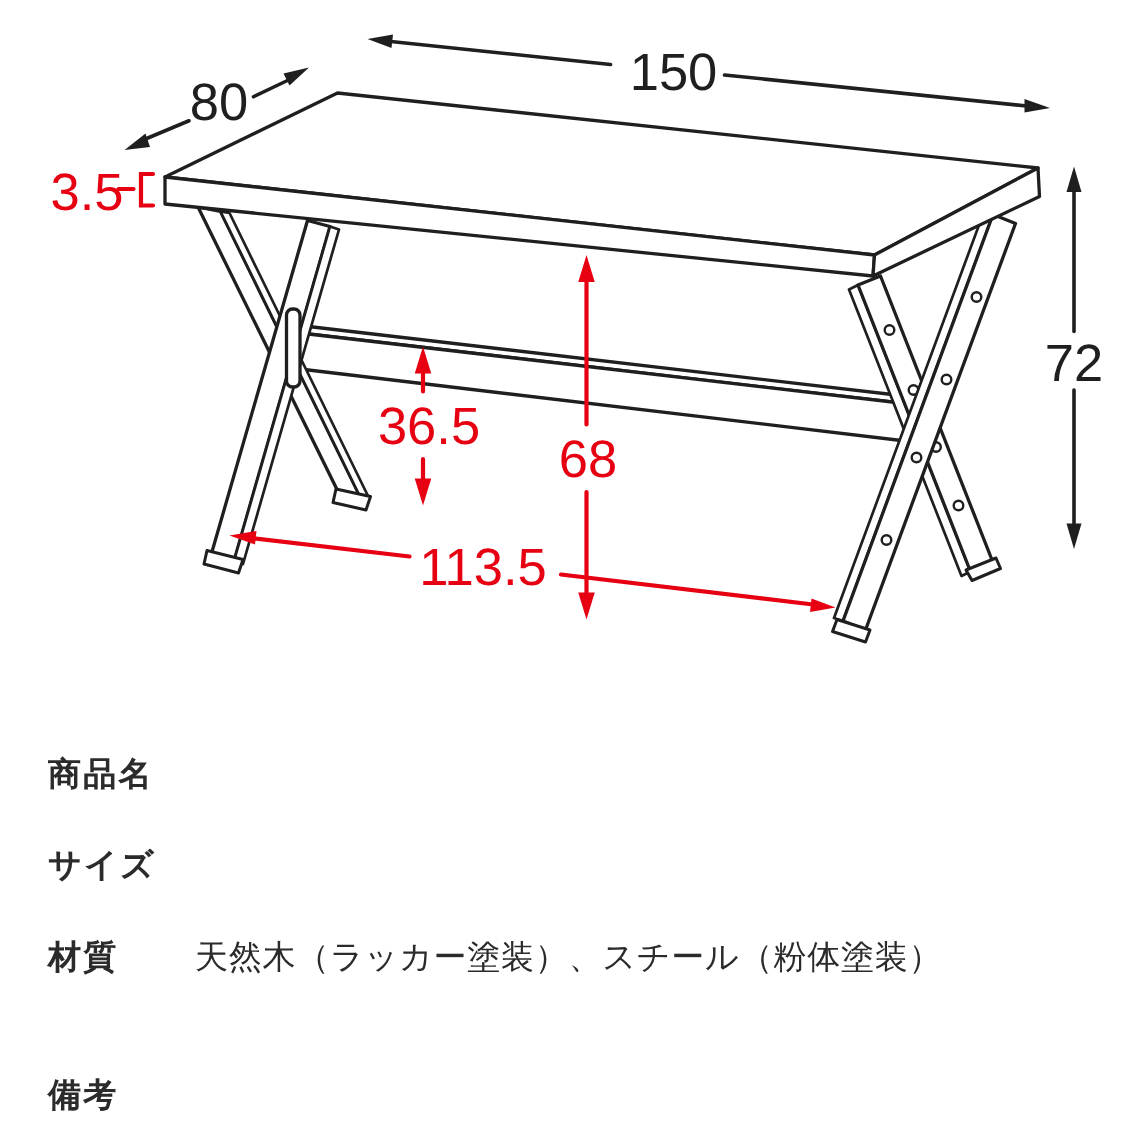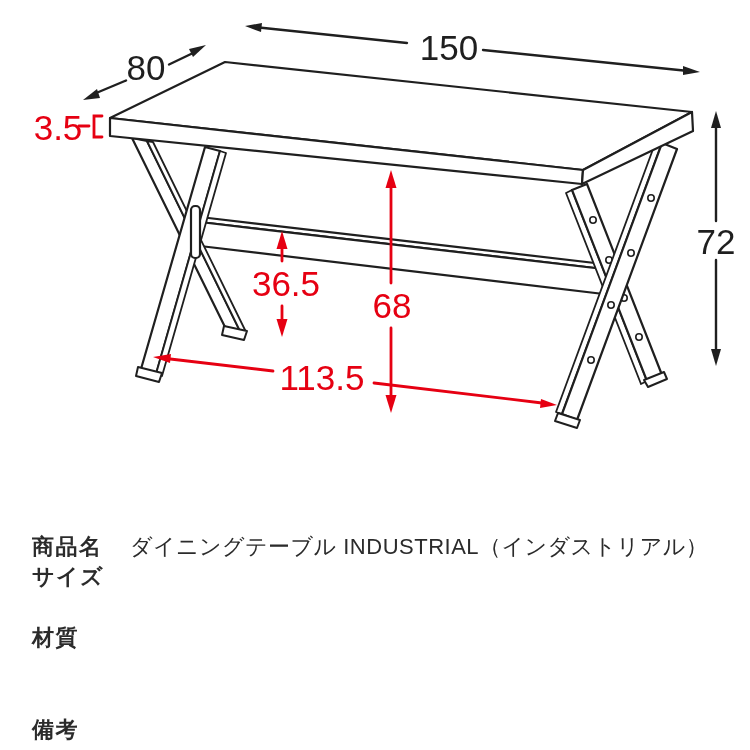--- a/index.html
+++ b/index.html
@@ -30,21 +30,21 @@
   
   .spec-row { position:absolute; left:0; width:750px; height:26px; color:#2b2b2b; }
   .spec-label {
     position:absolute; left:32px; top:0; font-size:22px; font-weight:bold;
     letter-spacing:1.5px; white-space:nowrap;
   }
   .spec-value {
     position:absolute; left:130px; top:0; font-size:22px; font-weight:normal;
     letter-spacing:0.5px; white-space:nowrap;
   }
-  .row-1 { top:501px;margin-top:31px; } .row-2 { top:562px;text-align:center; } .row-3 { top:623px; } .row-4 { top:715px; }
+  .row-1 { top:501px; } .row-2 { top:562px;text-align:center; } .row-3 { top:623px; } .row-4 { top:715px; }
 </style>
 </head>
 <body>
 
 <svg id="figure" width="750" height="470" viewBox="0 0 750 470" aria-hidden="true">
 
   <g>
     <polygon class="face" points="200,217 612,265 612,270 200,222"></polygon>
     <polygon class="face" points="200,222 612,270 612,295 200,246"></polygon>
   </g>
@@ -135,23 +135,23 @@
     <polygon class="redhd" points="153,357 170,363 171,354"></polygon>
     <path class="redln" d="M166,358.5 L273,371"></path>
     <text class="redtxt" x="322" y="390">113.5</text>
     <path class="redln" d="M374,383 L542,403"></path>
     <polygon class="redhd" points="557,405 540,408 541,399"></polygon>
   </g>
 </svg>
 
 <div class="spec-row row-1">
   <span class="spec-label">商品名</span>
-  <span class="spec-value">ダイニングテーブル INDUSTRIAL（インダストリアル）</span>
 </div>
 <div class="spec-row row-2">
   <span class="spec-label">サイズ</span>
 </div>
 <div class="spec-row row-3">
   <span class="spec-label">材質</span>
+  <span class="spec-value">天然木（ラッカー塗装）、スチール（粉体塗装）</span>
 </div>
 <div class="spec-row row-4">
   <span class="spec-label">備考</span>
 </div>
 
 </body></html>

